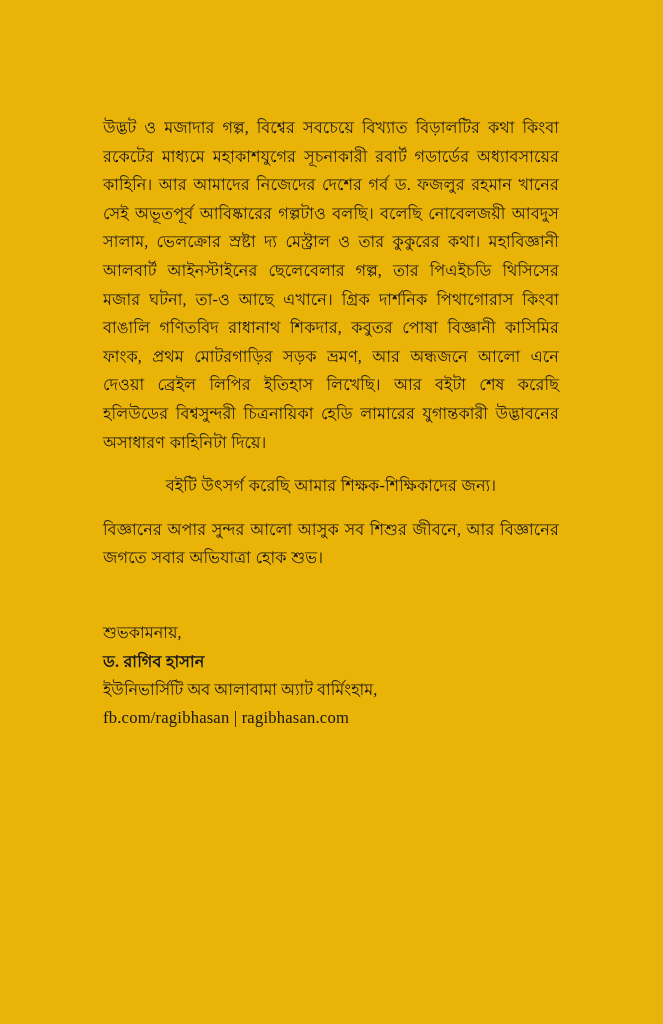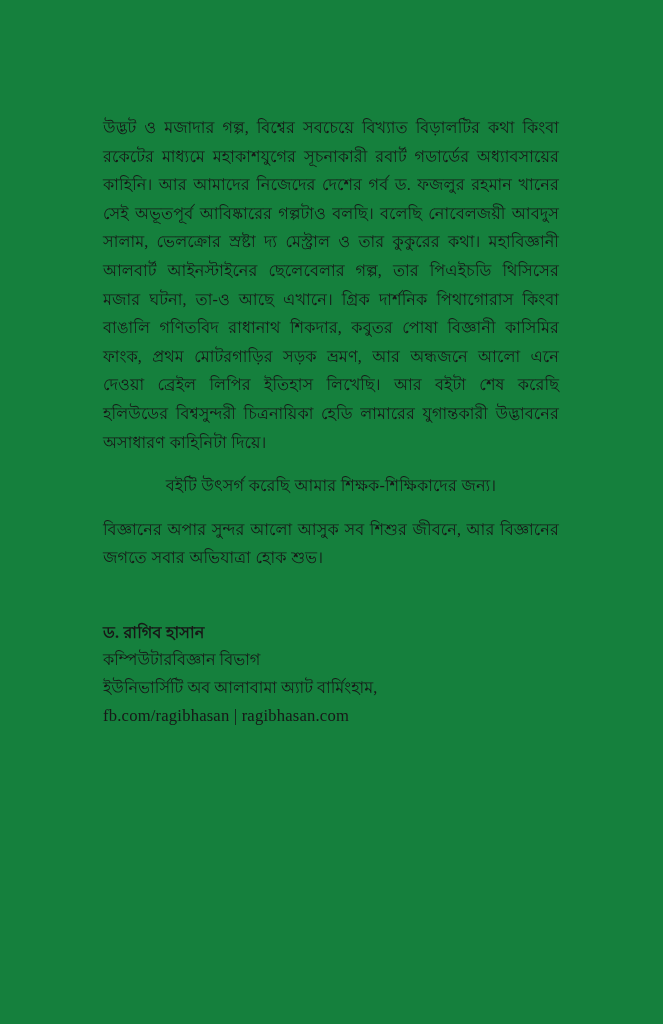--- a/index.html
+++ b/index.html
@@ -17,21 +17,21 @@
     color: #1a1a1a;
     -webkit-font-smoothing: antialiased;
   }
 
   .page {
     position: absolute;
     left: 0;
     top: 0;
     width: 663px;
     height: 1024px;
-    background: #15803d;
+    background: #eab308;
   }
 
   .content {
     position: absolute;
     left: 103px;
     top: 114px;
     width: 456px;
   }
 
   .para {
@@ -93,20 +93,20 @@
     <p class="para">উদ্ভট ও মজাদার গল্প, বিশ্বের সবচেয়ে বিখ্যাত বিড়ালটির কথা কিংবা রকেটের মাধ্যমে মহাকাশযুগের সূচনাকারী রবার্ট গডার্ডের অধ্যাবসায়ের কাহিনি। আর আমাদের নিজেদের দেশের গর্ব ড. ফজলুর রহমান খানের সেই অভূতপূর্ব আবিষ্কারের গল্পটাও বলছি। বলেছি নোবেলজয়ী আবদুস সালাম, ভেলক্রোর স্রষ্টা দ্য মেস্ট্রাল ও তার কুকুরের কথা। মহাবিজ্ঞানী আলবার্ট আইনস্টাইনের ছেলেবেলার গল্প, তার পিএইচডি থিসিসের মজার ঘটনা, তা-ও আছে এখানে। গ্রিক দার্শনিক পিথাগোরাস কিংবা বাঙালি গণিতবিদ রাধানাথ শিকদার, কবুতর পোষা বিজ্ঞানী কাসিমির ফাংক, প্রথম মোটরগাড়ির সড়ক ভ্রমণ, আর অন্ধজনে আলো এনে দেওয়া ব্রেইল লিপির ইতিহাস লিখেছি। আর বইটা শেষ করেছি হলিউডের বিশ্বসুন্দরী চিত্রনায়িকা হেডি লামারের যুগান্তকারী উদ্ভাবনের অসাধারণ কাহিনিটা দিয়ে।</p>
 
 
     <p class="para short">বইটি উৎসর্গ করেছি আমার শিক্ষক-শিক্ষিকাদের জন্য।</p>
 
     <p class="para">বিজ্ঞানের অপার সুন্দর আলো আসুক সব শিশুর জীবনে, আর বিজ্ঞানের জগতে সবার অভিযাত্রা হোক শুভ।</p>
 
     <div class="gap-before-signoff"></div>
 
     <div class="signature">
+      <div class="sig-line greeting">শুভকামনায়,</div>
       <div class="sig-line name">ড. রাগিব হাসান</div>
-      <div class="sig-line">কম্পিউটারবিজ্ঞান বিভাগ</div>
       <div class="sig-line">ইউনিভার্সিটি অব আলাবামা অ্যাট বার্মিংহাম,</div>
       <div class="sig-line web">fb.com/ragibhasan | ragibhasan.com</div>
     </div>
 
   </div>
 </div>
 
 </body></html>

